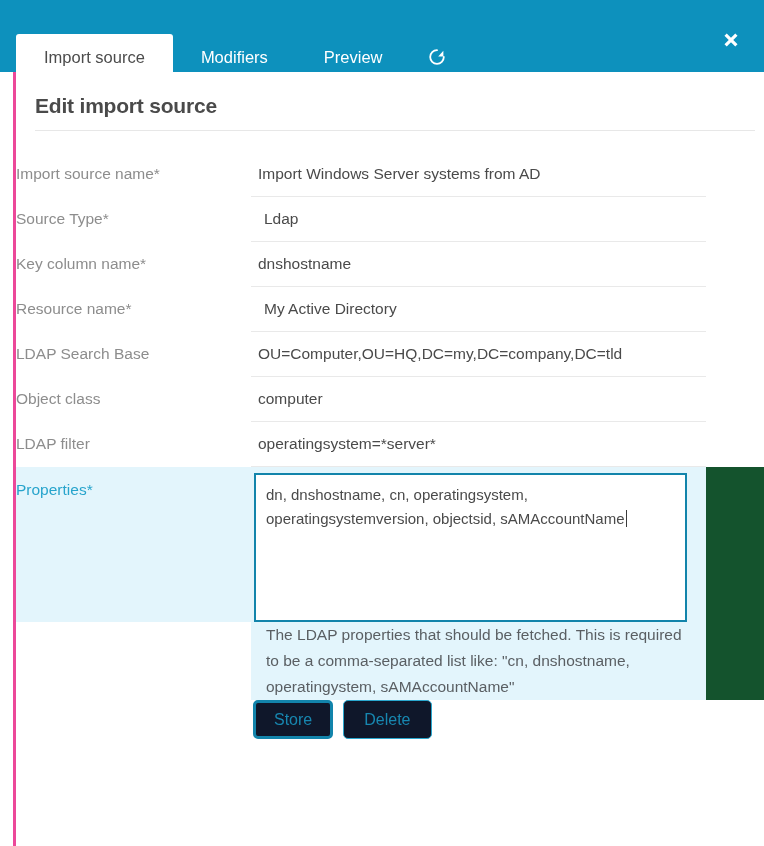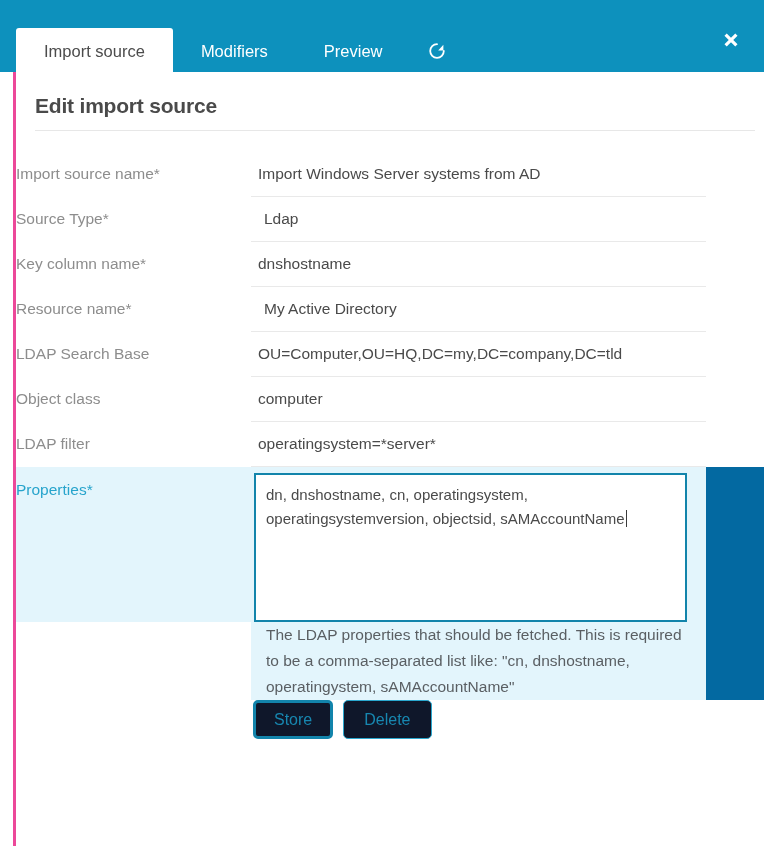--- a/index.html
+++ b/index.html
@@ -27,21 +27,21 @@
     left: 0;
     top: 0;
     width: 764px;
     height: 72px;
     background: #0d91bd;
   }
 
   .tabstrip {
     position: absolute;
     left: 0;
-    top: 2px;
+    top: 8px;
     height: 72px;
     display: flex;
     align-items: flex-end;
   }
 
   .tab {
     height: 46px;
     line-height: 46px;
     padding: 0 28px;
     font-size: 16.5px;
@@ -147,21 +147,21 @@
   }
   .field-text.select-like { padding-left: 13px; }
 
   
   .row-label.hl {
     background: #e3f5fc;
     color: #27a4cc;
     height: 46px;
     line-height: 46px;
   }
-  td.hl-cell { background: #0369a1; }
+  td.hl-cell { background: #14532d; }
 
   .textarea-wrap {
     background: #e3f5fc;
     padding: 6px 10px 0 3px;
   }
   .textarea {
     box-sizing: border-box;
     width: 433px;
     height: 149px;
     background: #ffffff;

